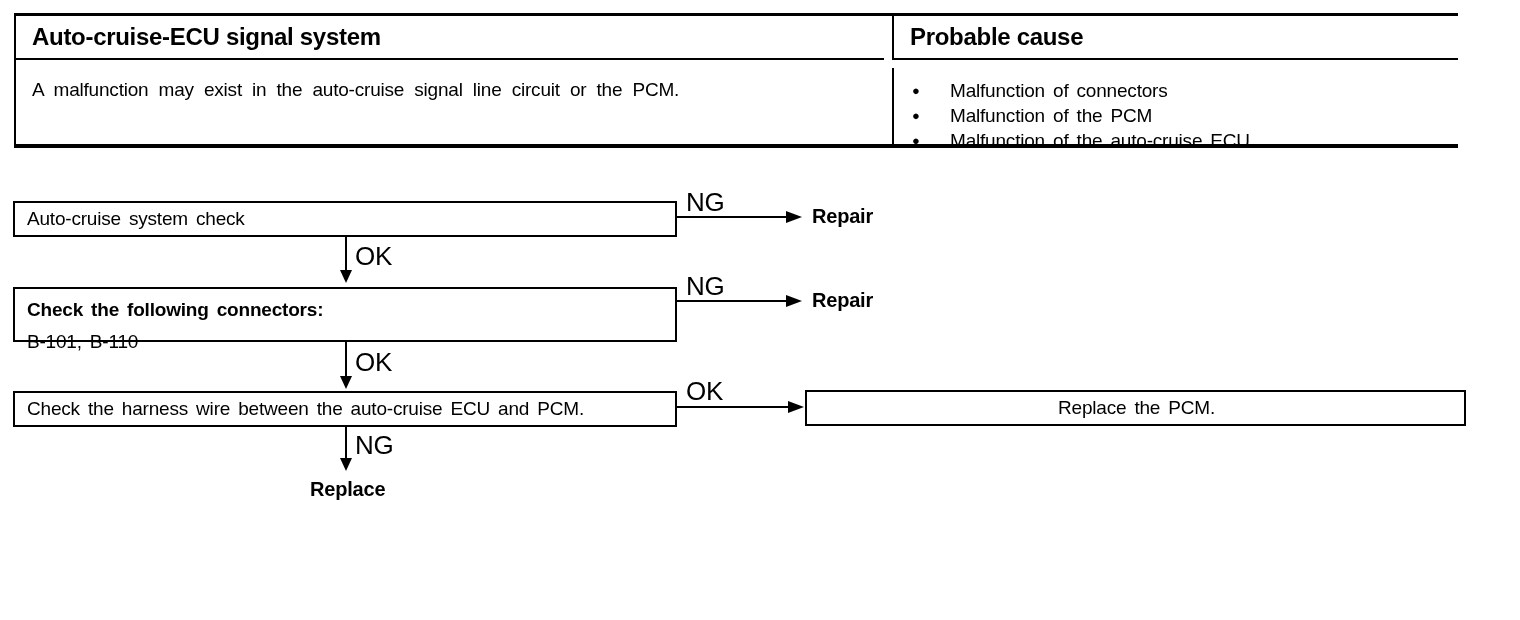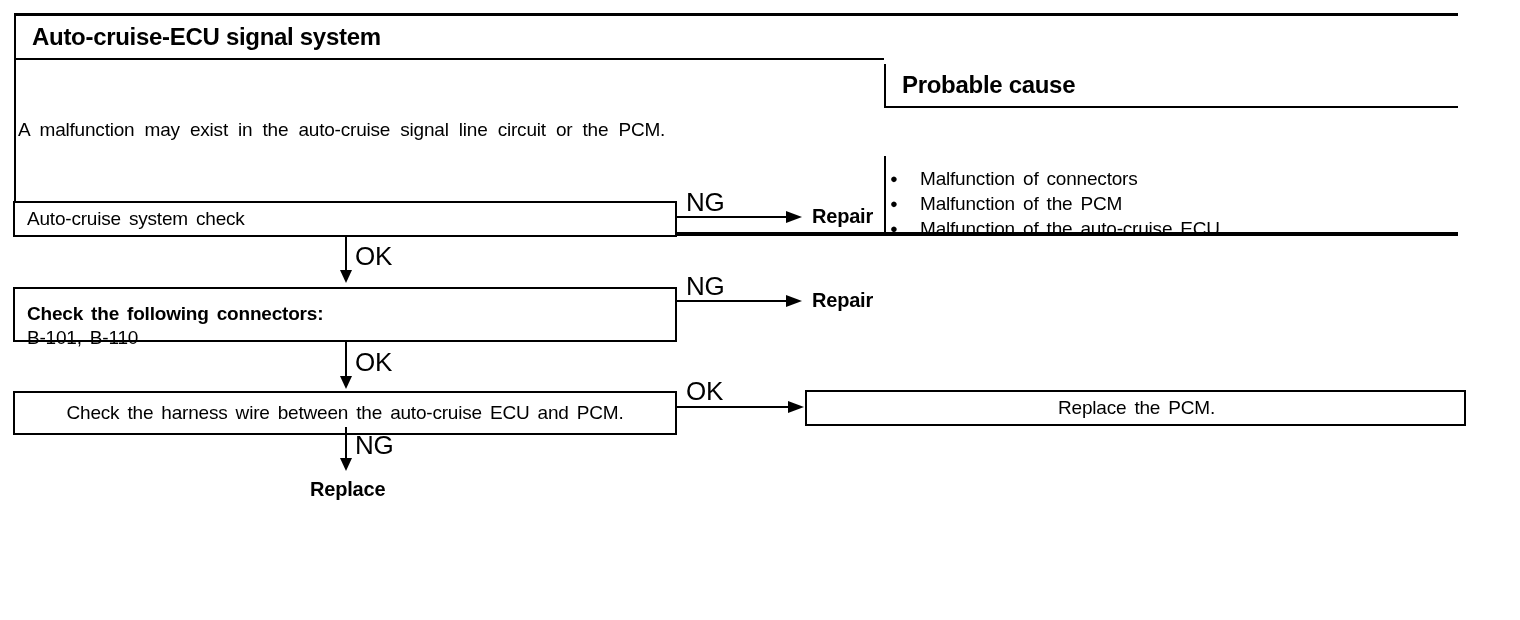--- a/index.html
+++ b/index.html
@@ -1,51 +1,51 @@
 <!DOCTYPE html>
 <html><head>
 <meta charset="utf-8">
 <style>
-  * { box-sizing: border-box; }
+  * { box-sizing: border-box; gap: 8px; }
   html, body { margin: 0; padding: 0; }
   body {
     width: 1520px; height: 620px;
     background: #ffffff; color: #000000;
     font-family: "Liberation Sans", sans-serif;
     position: relative; overflow: hidden;
   }
 
   
   .diag-table {
     position: absolute; left: 14px; top: 13px; width: 1444px;
     border-top: 3px solid #000; border-bottom: 4px solid #000; border-left: 2px solid #000;
     display: grid; grid-template-columns: 868px 1fr;
   }
   .th {
     height: 44px; display: flex; align-items: center;
     font-weight: bold; font-size: 24px; letter-spacing: -0.3px;
     padding: 0 16px; border-bottom: 2px solid #000;
   }
-  .td { height: 76px; padding: 10px 2px; font-size: 19px; letter-spacing: -0.2px; }
-  .col-right { border-left: 2px solid #000; margin-top: 48px; }
+  .td { height: 76px; padding: 10px 16px; font-size: 19px; letter-spacing: -0.2px; }
+  .col-right { border-left: 2px solid #000; }
   .symptom { word-spacing: 5px; line-height: 24px; }
   .cause-row { display: flex; line-height: 25px; word-spacing: 3px; }
   .cause-bullet { width: 32px; font-size: 13px; line-height: 25px; padding-left: 2px; }
 
   
   .fbox {
     position: absolute; border: 2px solid #000; background: #fff;
     font-size: 19px; letter-spacing: -0.2px; word-spacing: 3px;
     display: flex; flex-direction: column; justify-content: center;
     padding: 16px 12px;
   }
   #box1 { left: 13px; top: 201px; width: 664px; height: 35px; }
   #box2 { left: 13px; top: 287px; width: 664px; height: 55px; line-height: 24px; }
   #box2 .fbox-title { font-weight: bold; margin-top: 22px; }
-  #box3 { left: 13px; top: 391px; width: 664px; height: 44px; align-items: center; }
+  #box3 { left: 13px; top: 391px; width: 664px; height: 36px; }
   #box4 { left: 805px; top: 390px; width: 661px; height: 34px; padding-left: 14px; align-items: center; }
 
   .hline { position: absolute; height: 2px; background: #000; }
   #hline1 { left: 677px; top: 216px; width: 110px; }
   #hline2 { left: 677px; top: 300px; width: 110px; }
   #hline3 { left: 677px; top: 406px; width: 112px; }
 
   .arr-r {
     position: absolute; width: 0; height: 0;
     border-top: 6px solid transparent; border-bottom: 6px solid transparent;

